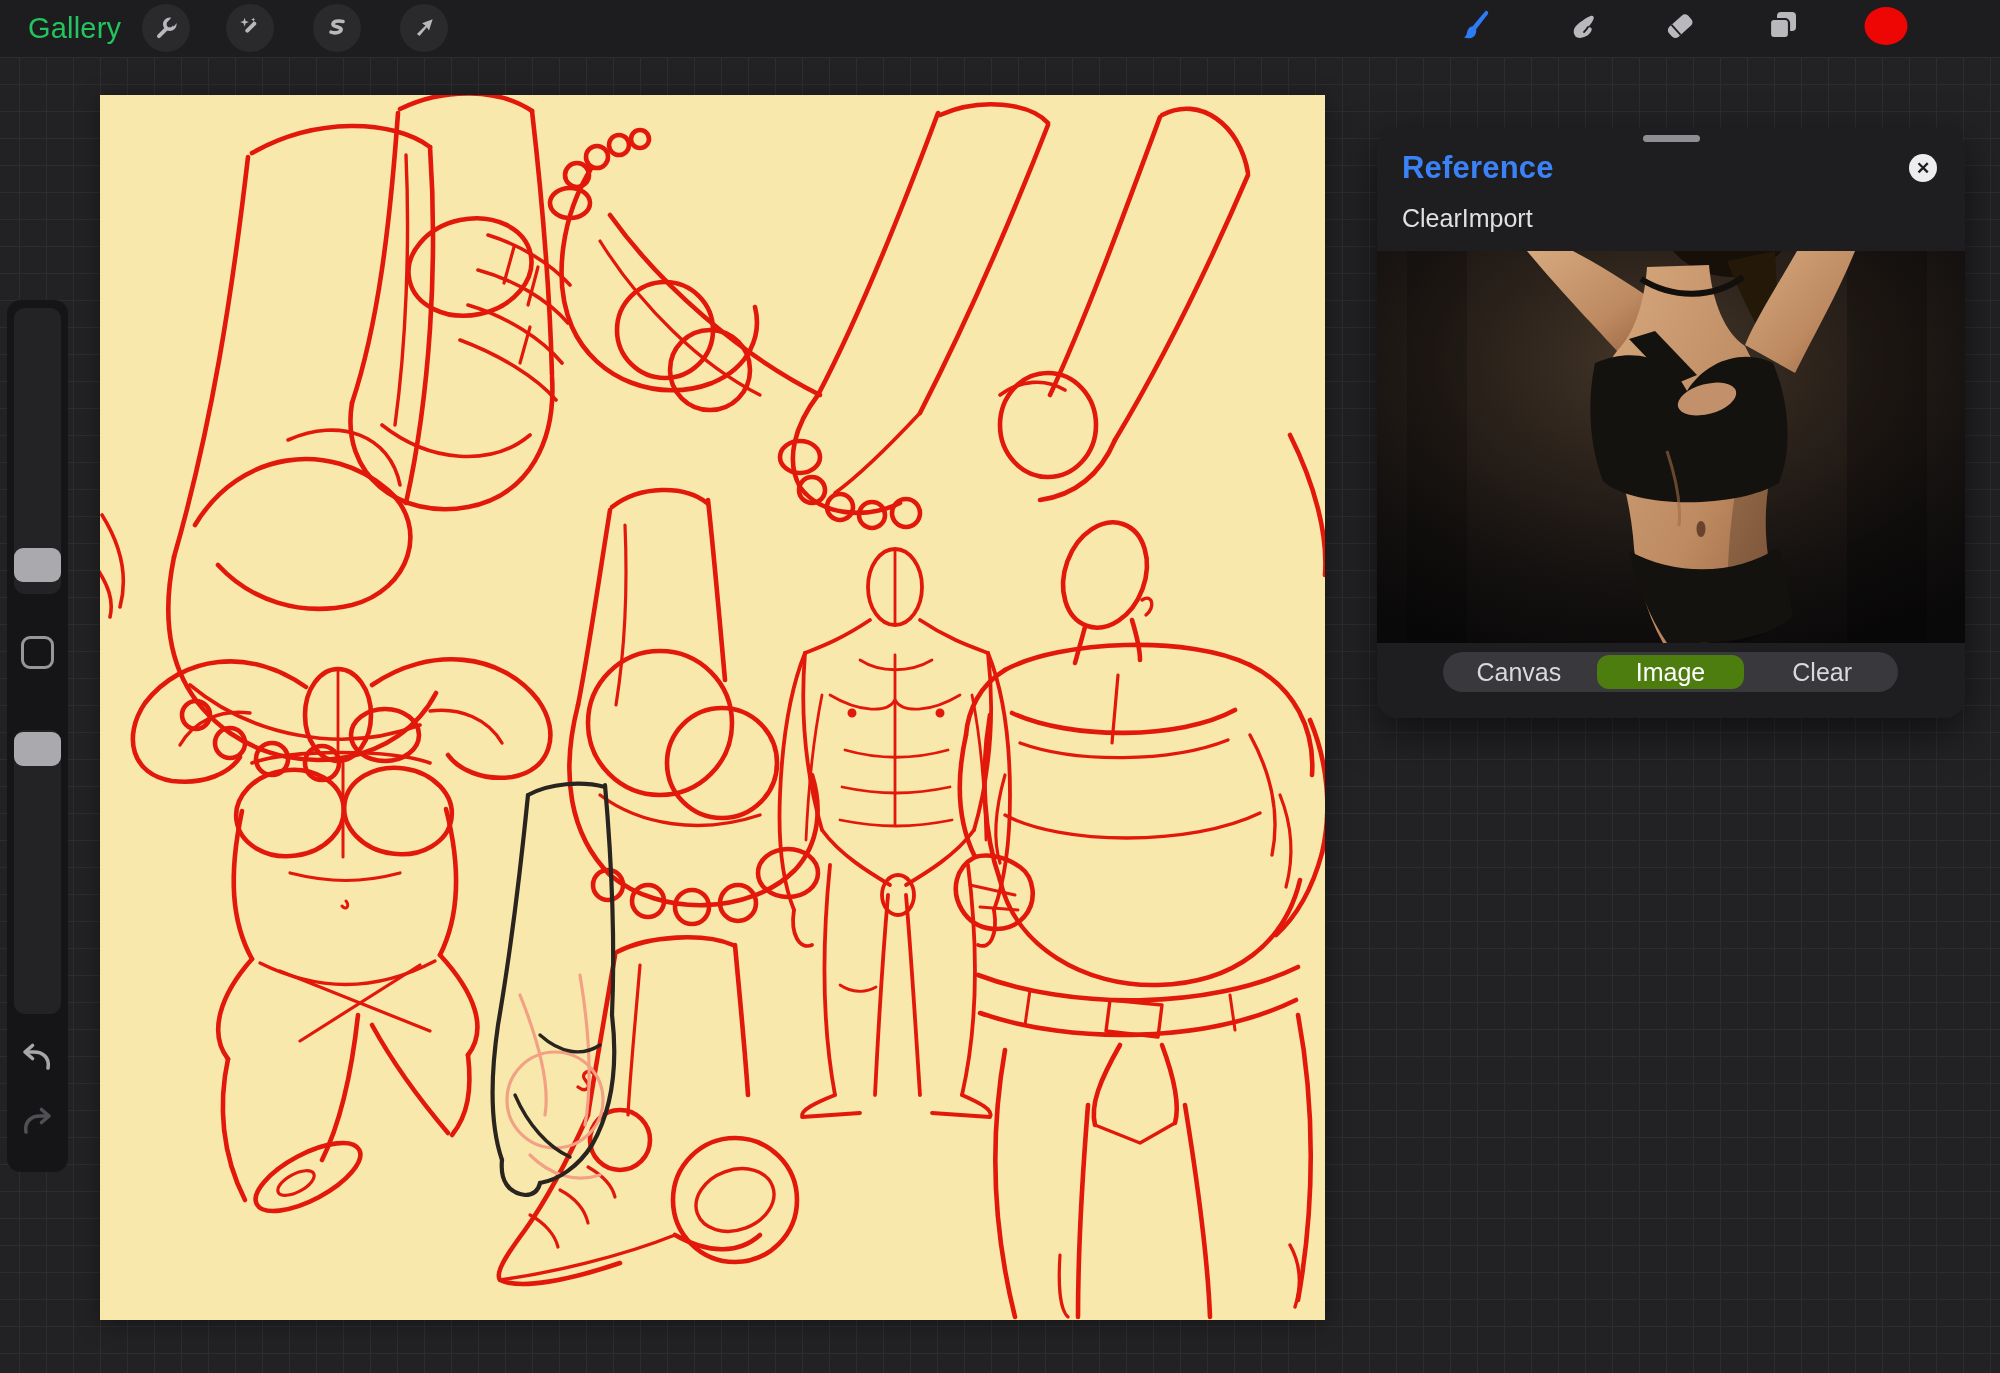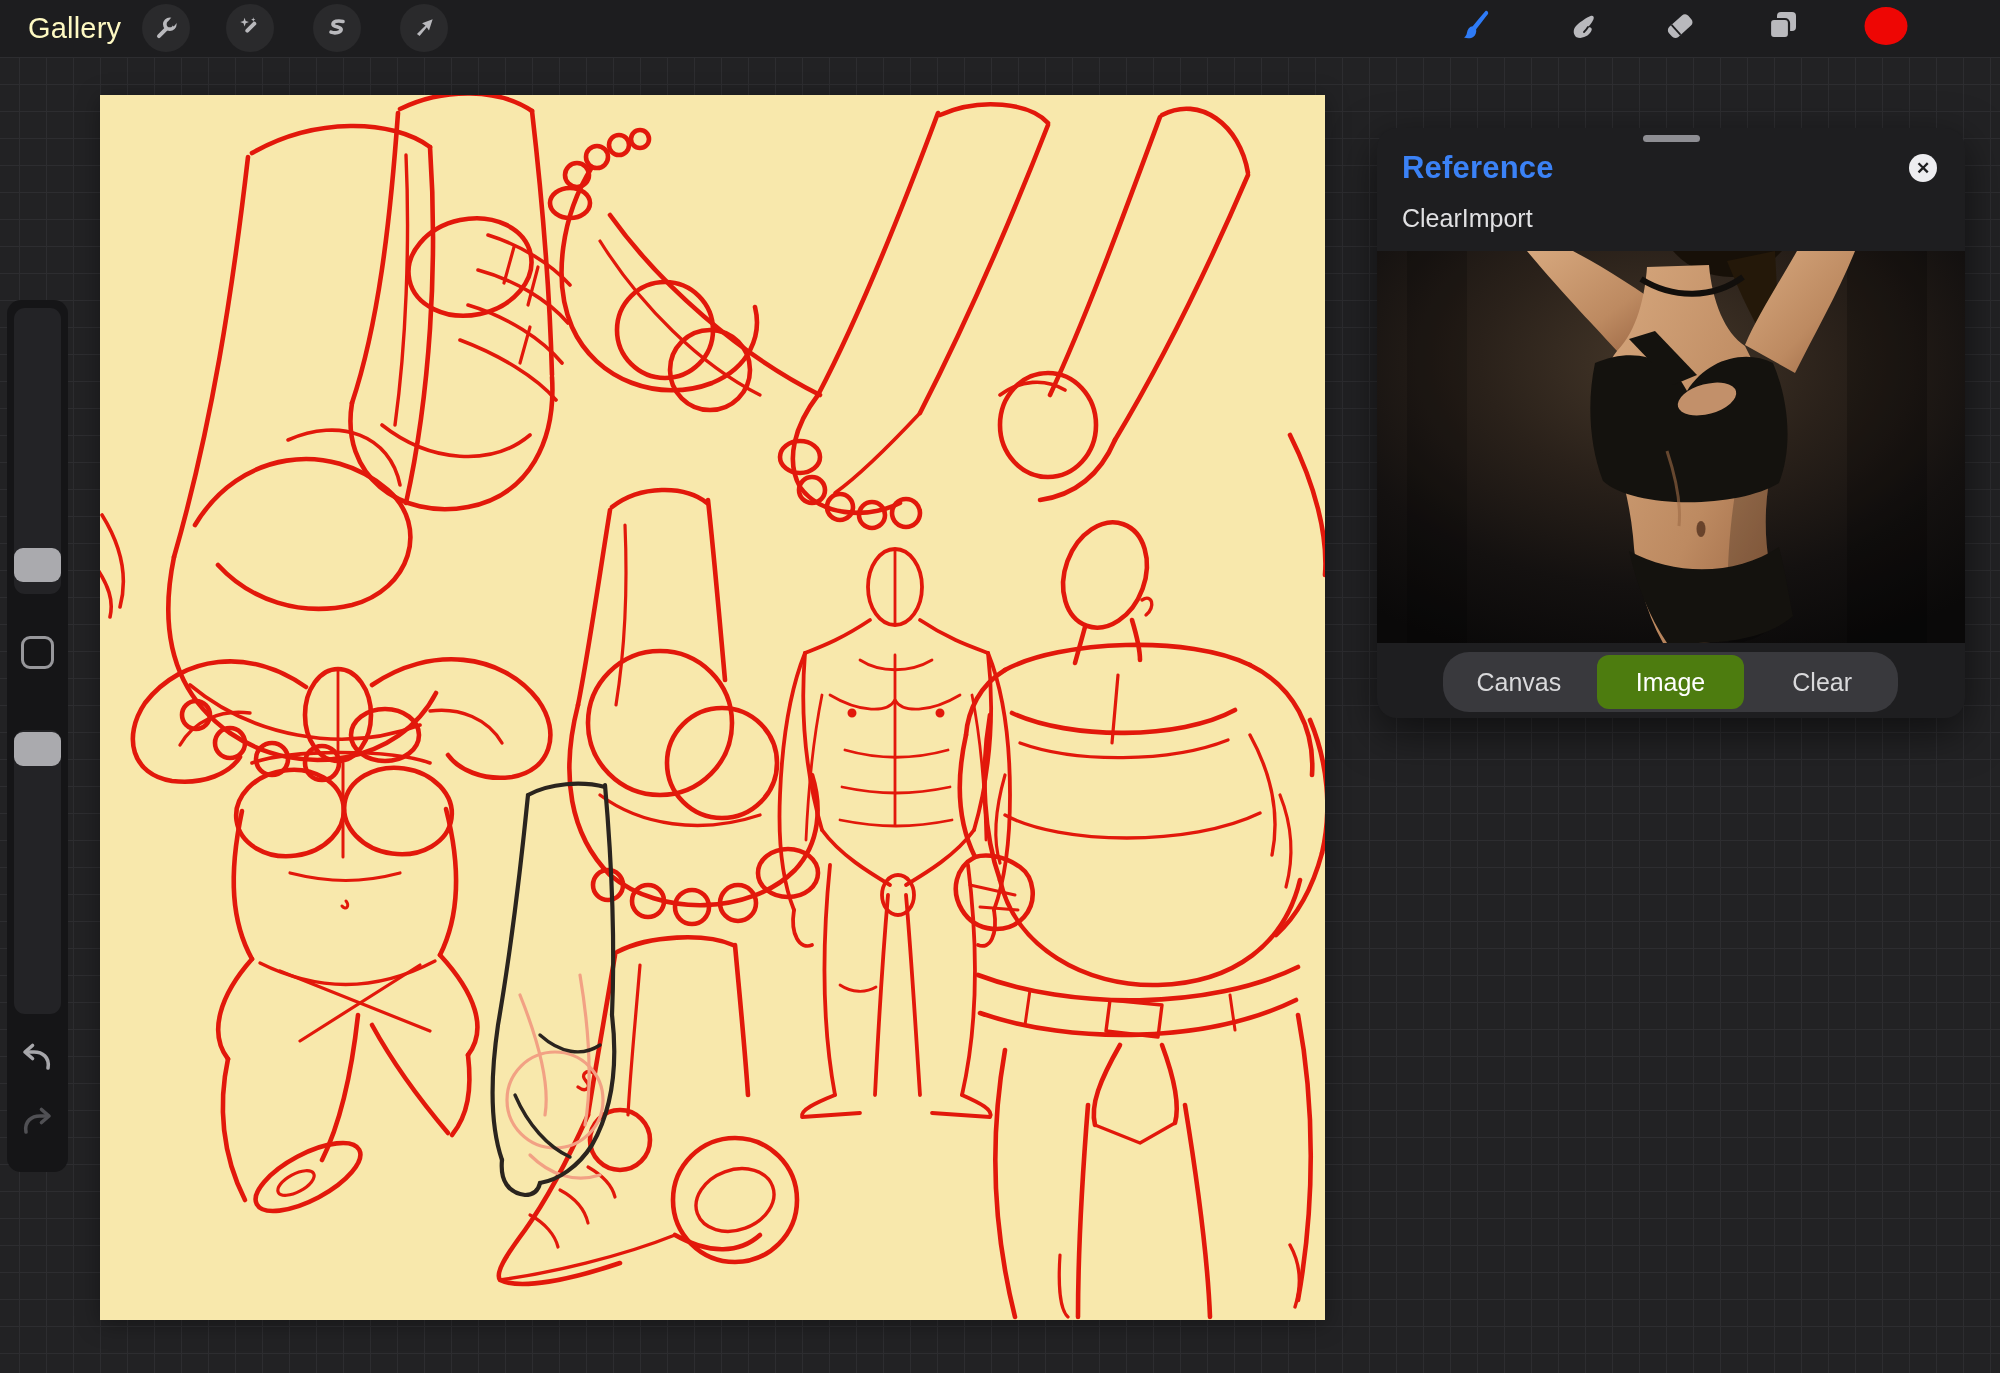--- a/index.html
+++ b/index.html
@@ -14,21 +14,21 @@
     font-family:"Liberation Sans", sans-serif;
     -webkit-font-smoothing:antialiased;
   }
   
   .topbar{
     position:absolute;left:0;top:0;width:2000px;height:57px;
     background:#1d1d1f;z-index:30;
   }
   .gallery-label{
     position:absolute;left:28px;top:0;height:57px;line-height:57px;
-    color:#fef9c3;font-size:29px;letter-spacing:.2px;
+    color:#22c55e;font-size:29px;letter-spacing:.2px;
   }
   .tool-circle{
     position:absolute;top:4px;width:48px;height:48px;border-radius:50%;
     background:#2a2a2c;display:flex;align-items:center;justify-content:center;
   }
   .tool-circle svg{display:block;}
   .right-tool{
     position:absolute;top:5px;width:46px;height:46px;
     display:flex;align-items:center;justify-content:center;
   }
@@ -83,21 +83,21 @@
     font-size:17px;font-weight:bold;line-height:1;
   }
   .ref-actions{position:absolute;left:25px;top:76px;display:flex;}
   .ref-action{color:#e0e0e2;font-size:25px;}
   .ref-photo{
     position:absolute;left:0;top:123px;width:588px;height:392px;overflow:hidden;
     background:#0c0b0a;
   }
   .ref-photo svg{display:block;}
   .segmented{
-    position:absolute;left:66px;top:524px;width:455px;height:60px;
+    position:absolute;left:66px;top:524px;width:455px;height:40px;
     background:#39393d;border-radius:26px;display:flex;
   }
   .segment{
     flex:1;display:flex;align-items:center;justify-content:center;
     color:#d9d9db;font-size:25px;border-radius:12px;margin:3px 2px;
   }
   .segment.active{background:#4d7c0f;color:#ffffff;}
 </style>
 </head>
 <body>

